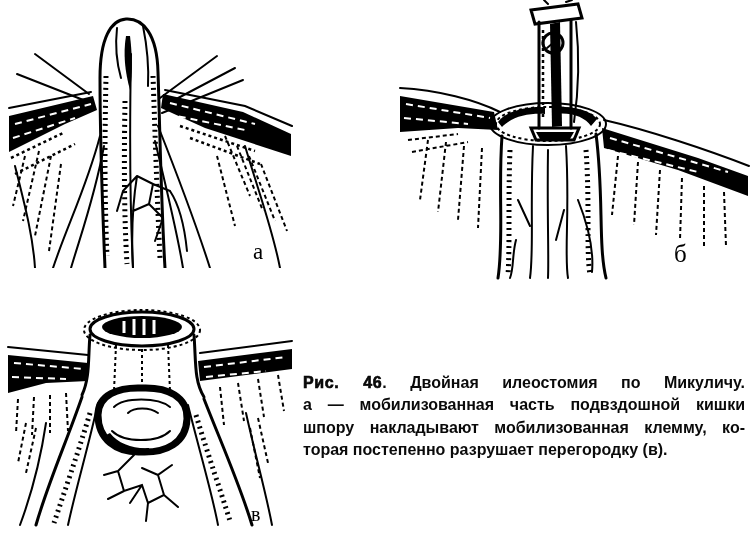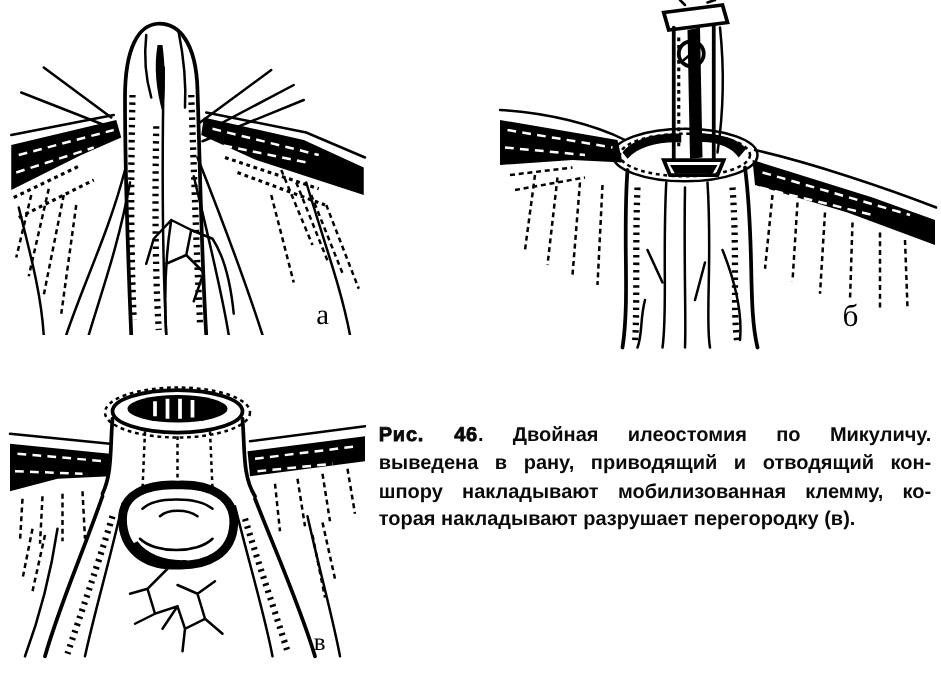--- a/index.html
+++ b/index.html
@@ -16,21 +16,21 @@
   .figlabel{
     position:absolute;
     font-family:"Liberation Serif",serif;
     color:#000;
     line-height:1;
   }
   .label-a{left:253px;top:240px;font-size:23px;}
   .label-b{left:674px;top:241px;font-size:25px;}
   .label-v{left:251px;top:504px;font-size:20px;}
   .caption{
-    position:absolute;left:303px;top:338px;width:442px;
+    position:absolute;left:303px;top:372px;width:442px;
     font-family:"Liberation Sans",sans-serif;
     font-weight:700;font-size:16px;line-height:22.4px;
     color:#0a0a0a;
   }
   .cap-line{text-align:justify;text-align-last:justify;}
   .cap-line.cap-last{text-align-last:left;}
   .fig-num{-webkit-text-stroke:0.6px #000;letter-spacing:0.6px;}
   
   .s2{fill:none;stroke:#000;stroke-width:2;stroke-linecap:round;}
   .s3{fill:none;stroke:#000;stroke-width:3;stroke-linecap:round;}
@@ -149,18 +149,18 @@
       <path class="s2" d="M92,100 C82,145 70,185 62,222 M182,102 C194,150 206,190 212,222"></path>
       <path class="hA" d="M84,110 C72,150 58,190 48,220 M190,112 C202,152 216,192 224,218"></path>
       <path class="s2" d="M40,120 C34,160 24,195 14,222 M240,110 C250,155 260,190 266,222"></path>
       <path class="hC" d="M20,120 L12,160 M30,125 L20,170 M252,115 L262,160 M244,125 L254,175"></path>
     </svg>
   </figure>
   <span class="figlabel label-v">в</span>
 
   <div class="caption">
     <div class="cap-line"><span class="fig-num">Рис. 46</span><span>. Двойная илеостомия по Микуличу.</span></div>
-    <div class="cap-line">выведена в рану, приводящий и отводящий кон-</div>
+    <div class="cap-line">а — мобилизованная часть подвздошной кишки</div>
     <div class="cap-line">шпору накладывают мобилизованная клемму, ко-</div>
-    <div class="cap-line cap-last">торая накладывают разрушает перегородку (в).</div>
+    <div class="cap-line cap-last">торая постепенно разрушает перегородку (в).</div>
   </div>
 
 </div>
 
 </body></html>

